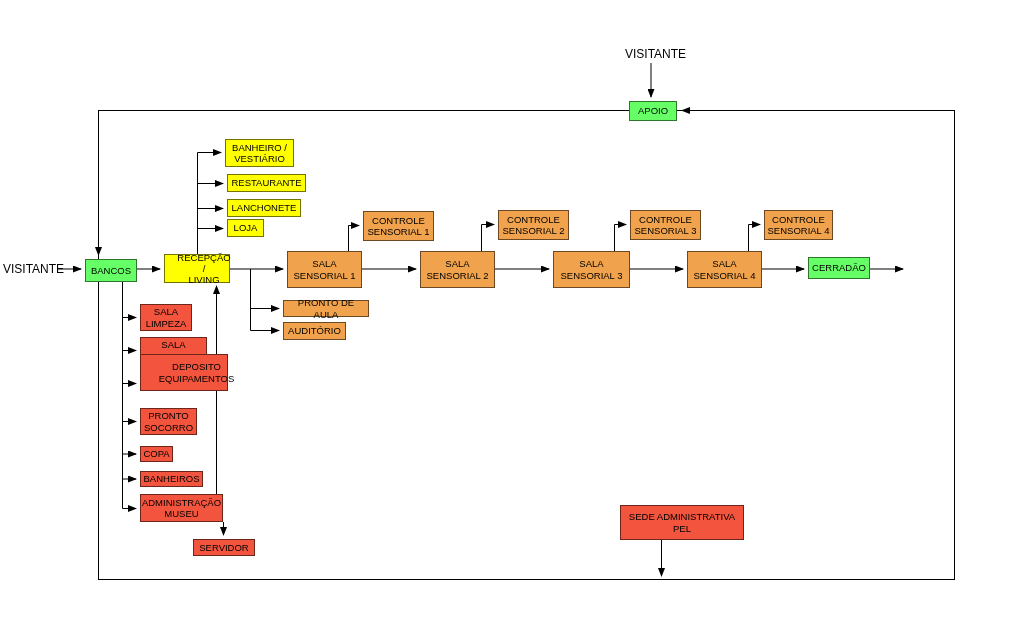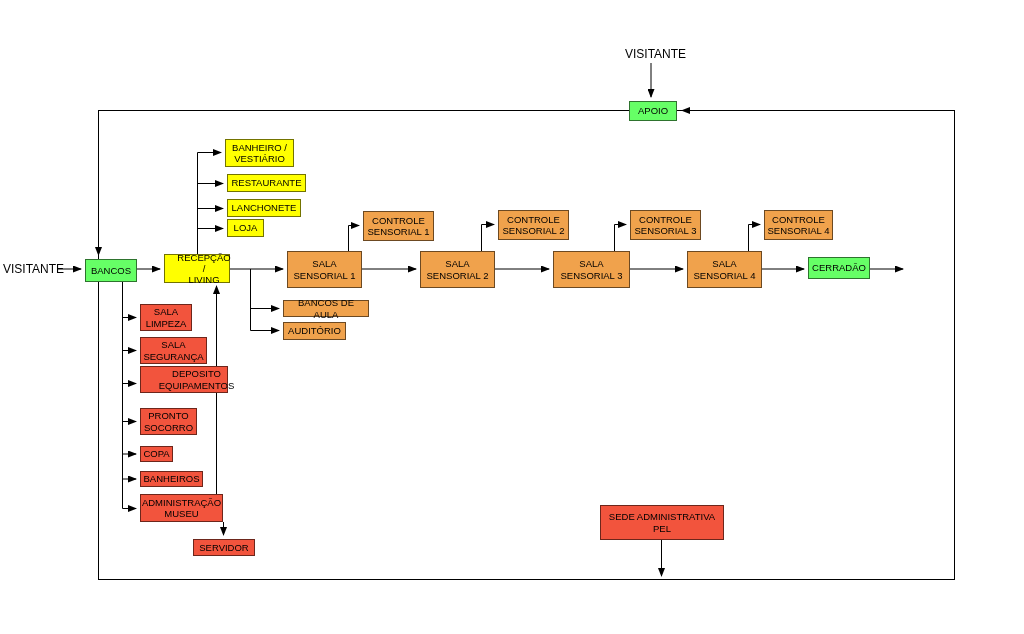--- a/index.html
+++ b/index.html
@@ -126,33 +126,33 @@
 SENSORIAL 3</div>
   <div class="node orange" style="left:630px;top:210px;width:71px;height:30px;">CONTROLE
 SENSORIAL 3</div>
   <div class="node orange" style="left:687px;top:251px;width:75px;height:37px;">SALA
 SENSORIAL 4</div>
   <div class="node orange" style="left:764px;top:210px;width:69px;height:30px;">CONTROLE
 SENSORIAL 4</div>
 
   <div class="node green" style="left:808px;top:257px;width:62px;height:22px;">CERRADÃO</div>
 
-  <div class="node orange" style="left:283px;top:300px;width:86px;height:17px;">BANCOS DE AULA</div>
+  <div class="node orange" style="left:283px;top:300px;width:86px;height:17px;">PRONTO DE AULA</div>
   <div class="node orange" style="left:283px;top:322px;width:63px;height:18px;">AUDITÓRIO</div>
 
   <div class="node red" style="left:140px;top:304px;width:52px;height:27px;">SALA
 LIMPEZA</div>
   <div class="node red" style="left:140px;top:337px;width:67px;height:27px;">SALA
 SEGURANÇA</div>
-  <div class="node red" style="left:140px;top:366px;width:88px;height:27px;padding-left:27px;">DEPOSITO
+  <div class="node red" style="left:140px;top:354px;width:88px;height:37px;padding-left:27px;">DEPOSITO
 EQUIPAMENTOS</div>
   <div class="node red" style="left:140px;top:408px;width:57px;height:27px;">PRONTO
 SOCORRO</div>
   <div class="node red" style="left:140px;top:446px;width:33px;height:16px;">COPA</div>
   <div class="node red" style="left:140px;top:471px;width:63px;height:16px;">BANHEIROS</div>
   <div class="node red" style="left:140px;top:494px;width:83px;height:28px;">ADMINISTRAÇÃO
 MUSEU</div>
   <div class="node red" style="left:193px;top:539px;width:62px;height:17px;">SERVIDOR</div>
 
-  <div class="node red" style="left:600px;top:505px;width:124px;height:35px;">SEDE ADMINISTRATIVA
+  <div class="node red" style="left:620px;top:505px;width:124px;height:35px;">SEDE ADMINISTRATIVA
 PEL</div>
 
 </div>
 
 </body></html>

